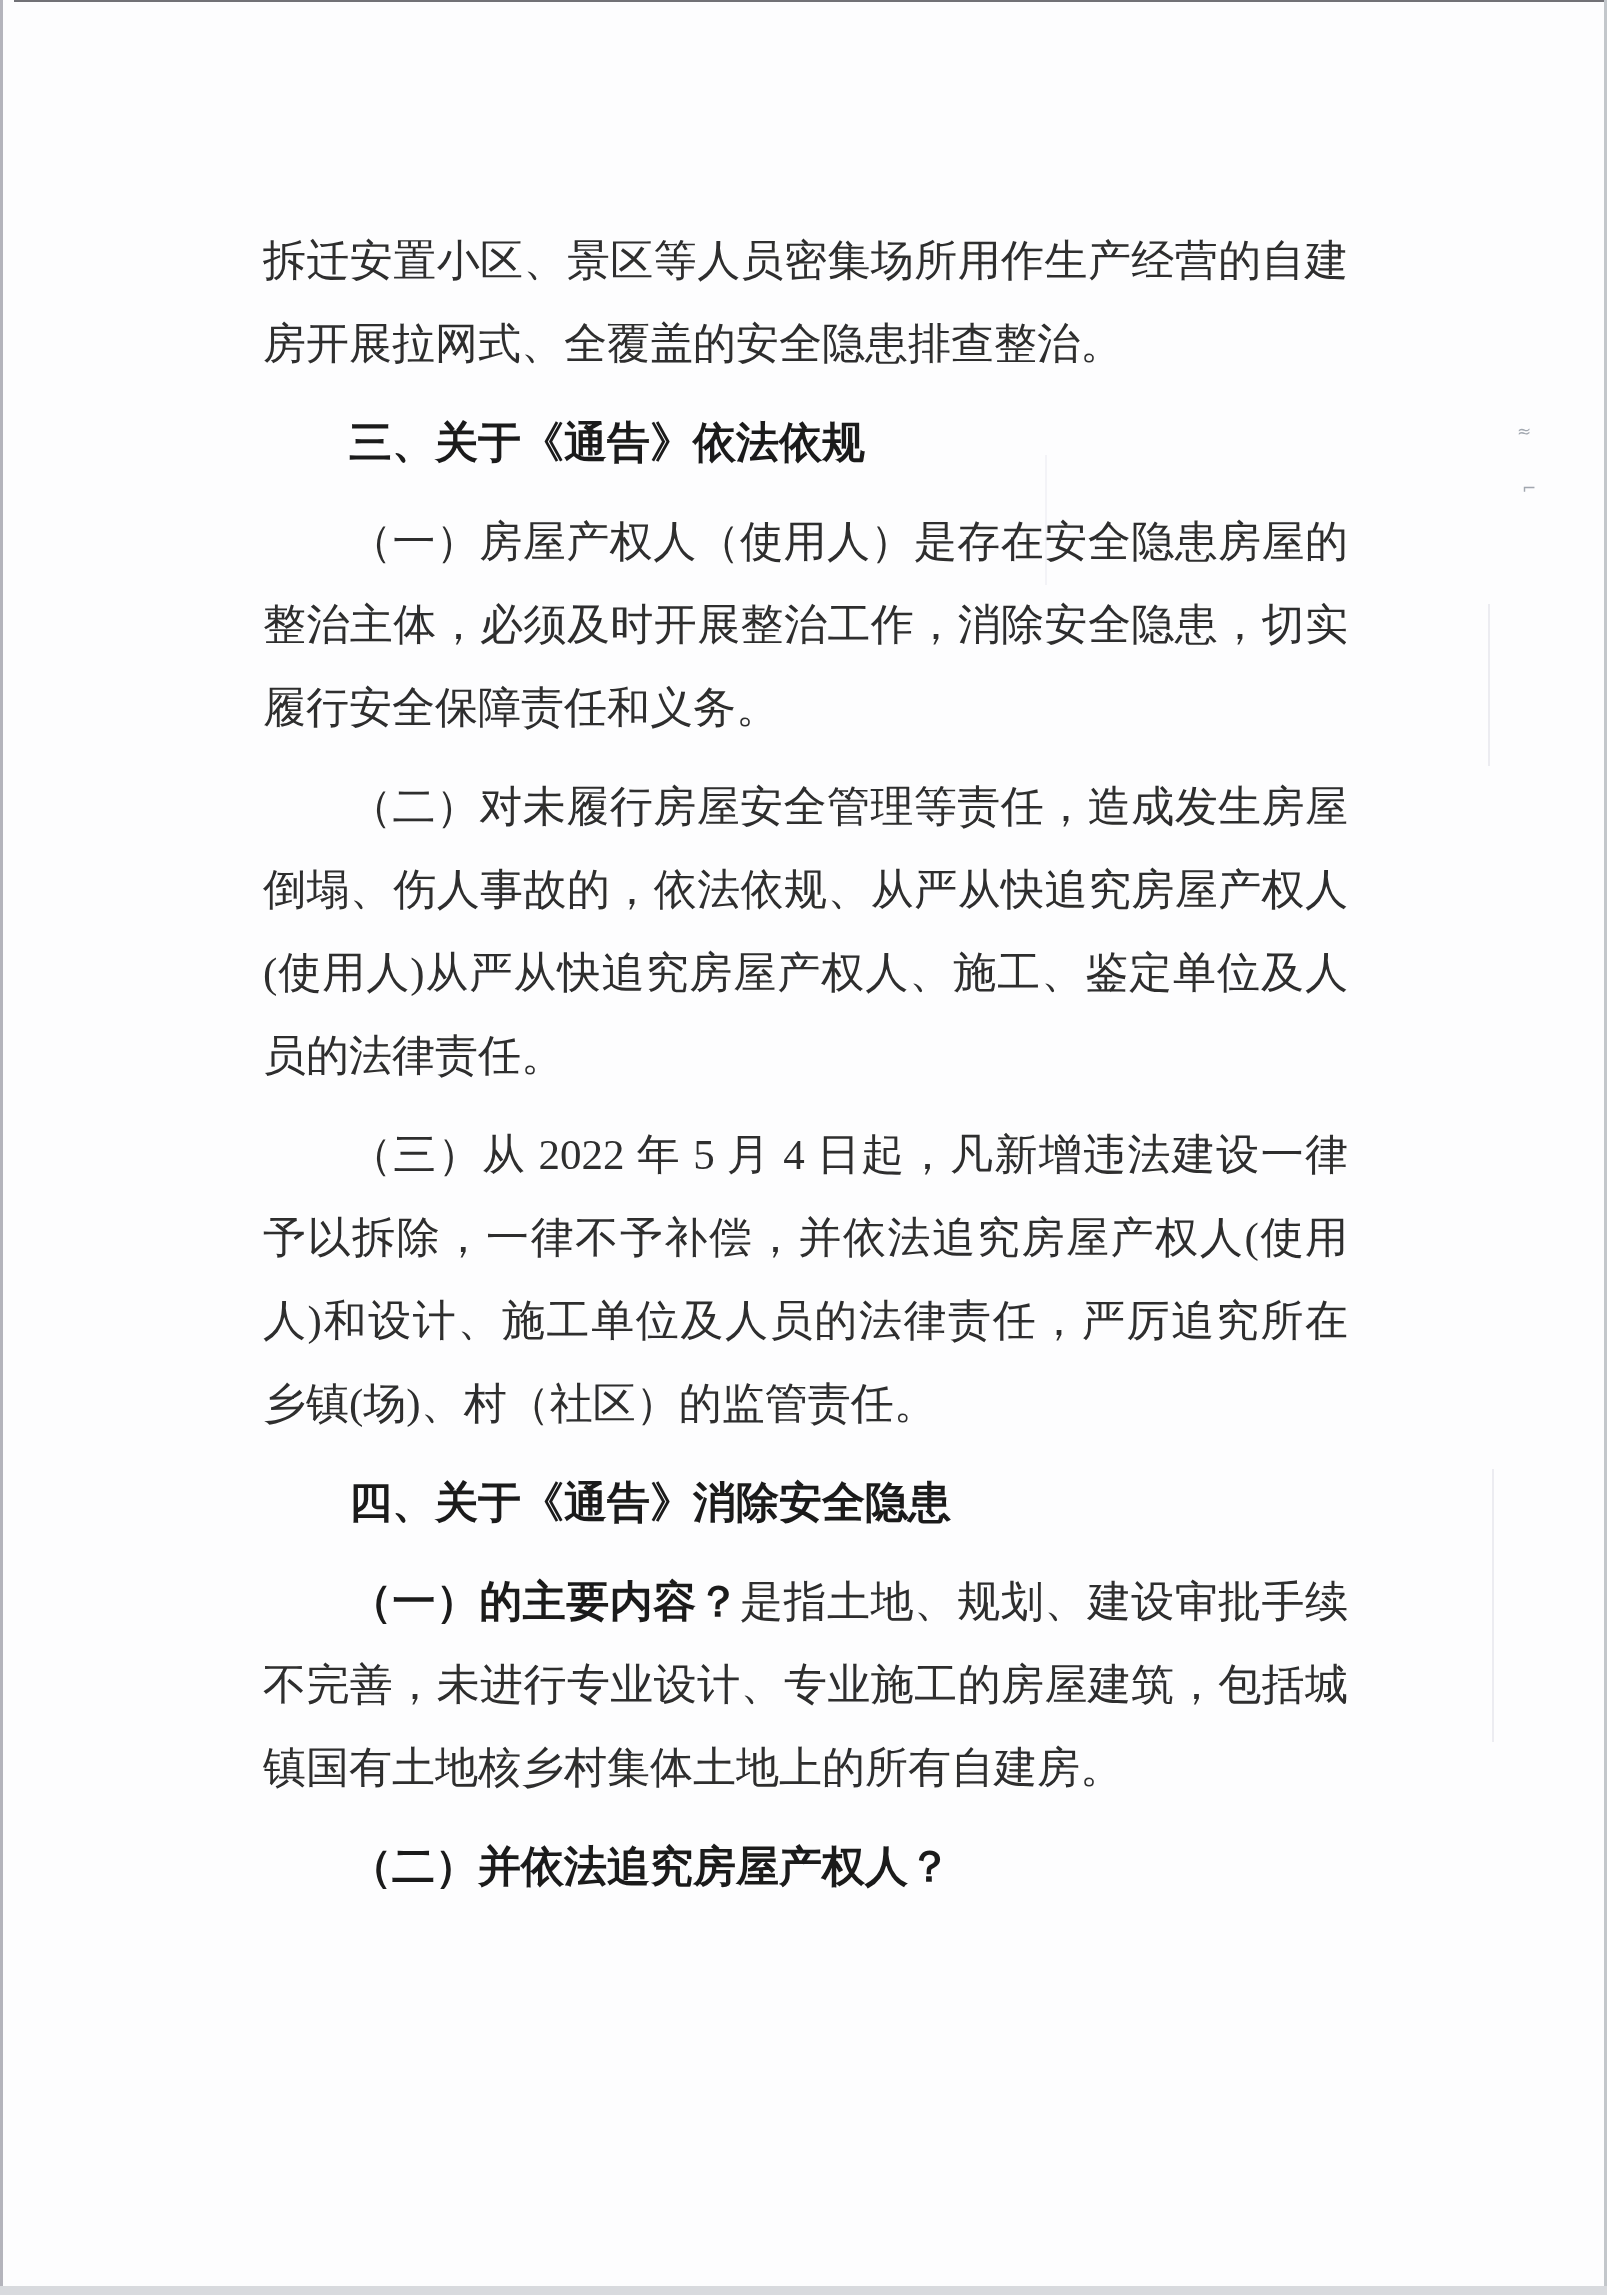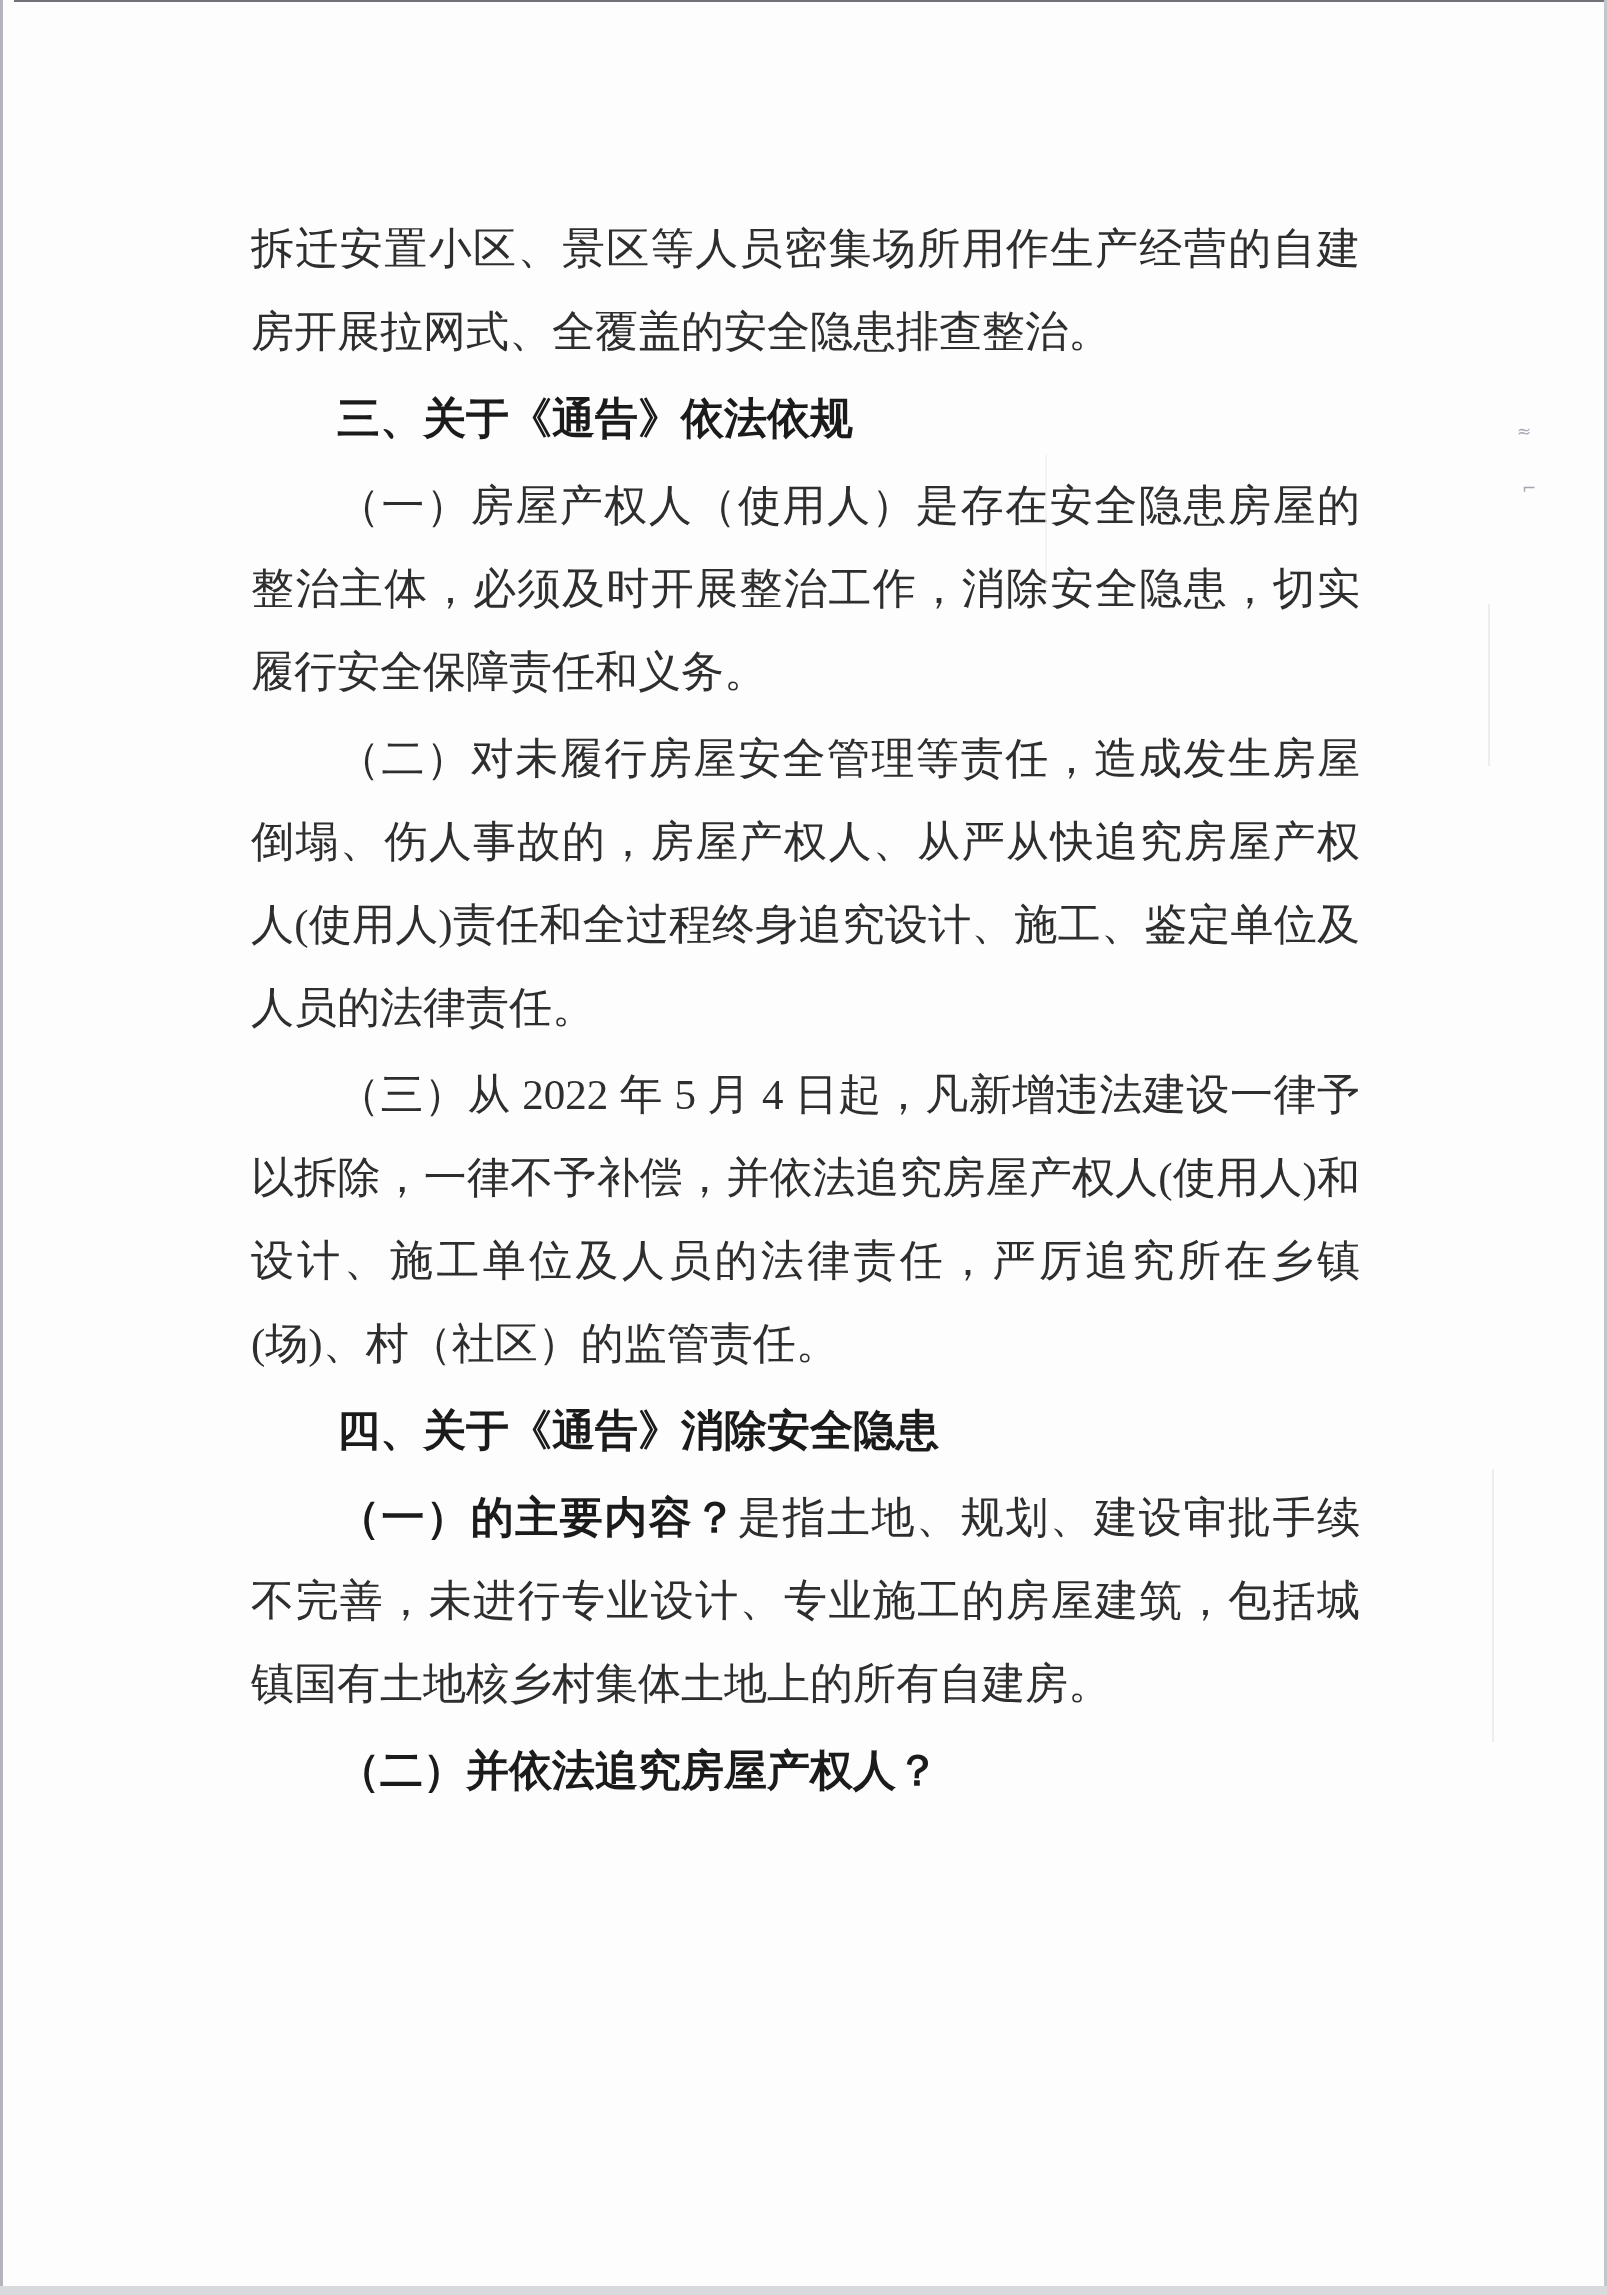--- a/index.html
+++ b/index.html
@@ -16,21 +16,21 @@
     font-family: "Liberation Serif", "DejaVu Serif", serif;
   }
   
   .doc-body {
     position: absolute;
     left: 247px;
     top: 203px;
     width: 1117px;
   }
   .doc-body p {
-    margin: 4px;
+    margin: 16px;
     padding: 0;
     font-size: 43px;
     line-height: 83px;
     text-align: justify;
     text-justify: inter-ideograph;
     color: #2e2e2e;
     letter-spacing: 0;
     word-break: break-all;
   }
   .doc-body p.indent { text-indent: 86px; }
@@ -73,21 +73,21 @@
 </style>
 </head>
 <body>
 
 <div class="scan-page">
 
   <div class="doc-body">
       <p class=""><span>拆迁安置小区、景区等人员密集场所用作生产经营的自建房开展拉网式、全覆盖的安全隐患排查整治。</span></p>
       <p class="heading indent"><span class="bold">三、关于《通告》依法依规</span></p>
       <p class=" indent"><span>（一）房屋产权人（使用人）是存在安全隐患房屋的整治主体，必须及时开展整治工作，消除安全隐患，切实履行安全保障责任和义务。</span></p>
-      <p class=" indent"><span>（二）对未履行房屋安全管理等责任，造成发生房屋倒塌、伤人事故的，房屋产权人、从严从快追究房屋产权人(使用人)责任和全过程终身追究设计、施工、鉴定单位及人员的法律责任。</span></p>
+      <p class=" indent"><span>（二）对未履行房屋安全管理等责任，造成发生房屋倒塌、伤人事故的，依法依规、从严从快追究房屋产权人(使用人)从严从快追究房屋产权人、施工、鉴定单位及人员的法律责任。</span></p>
       <p class=" indent"><span>（三）从 2022 年 5 月 4 日起，凡新增违法建设一律予以拆除，一律不予补偿，并依法追究房屋产权人(使用人)和设计、施工单位及人员的法律责任，严厉追究所在乡镇(场)、村（社区）的监管责任。</span></p>
       <p class="heading indent"><span class="bold">四、关于《通告》消除安全隐患</span></p>
       <p class=" indent"><span class="bold">（一）的主要内容？</span><span>是指土地、规划、建设审批手续不完善，未进行专业设计、专业施工的房屋建筑，包括城镇国有土地核乡村集体土地上的所有自建房。</span></p>
       <p class="heading indent"><span class="bold">（二）并依法追究房屋产权人？</span></p>
     </div>
 
   <div class="edge-top"></div>
   <div class="edge-left"></div>
   <div class="edge-right"></div>
   <div class="edge-bottom"></div>

